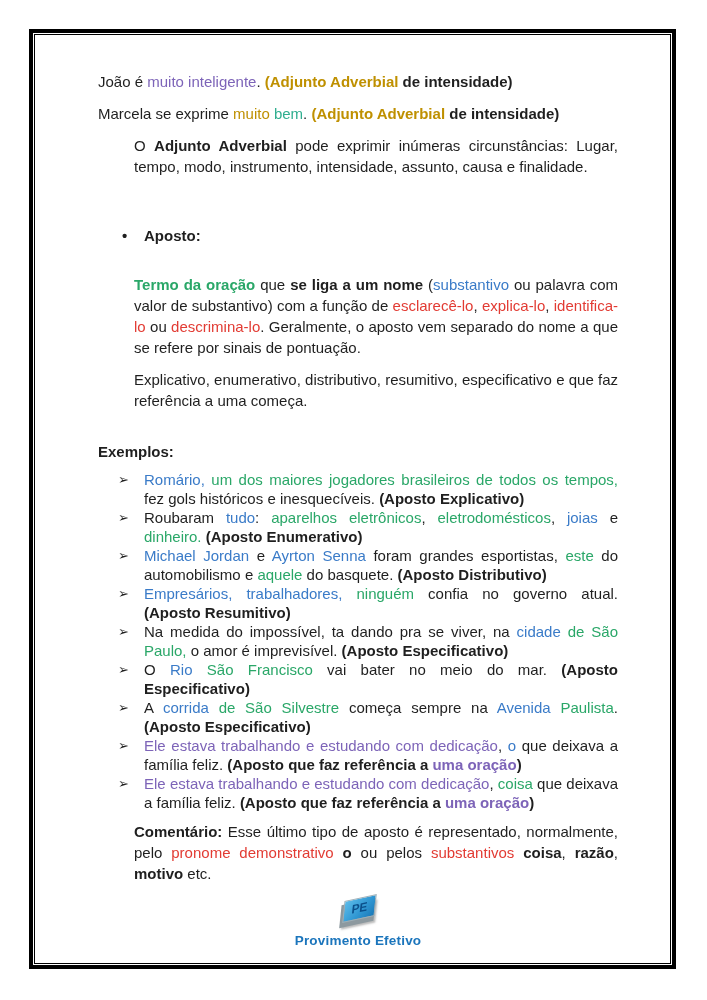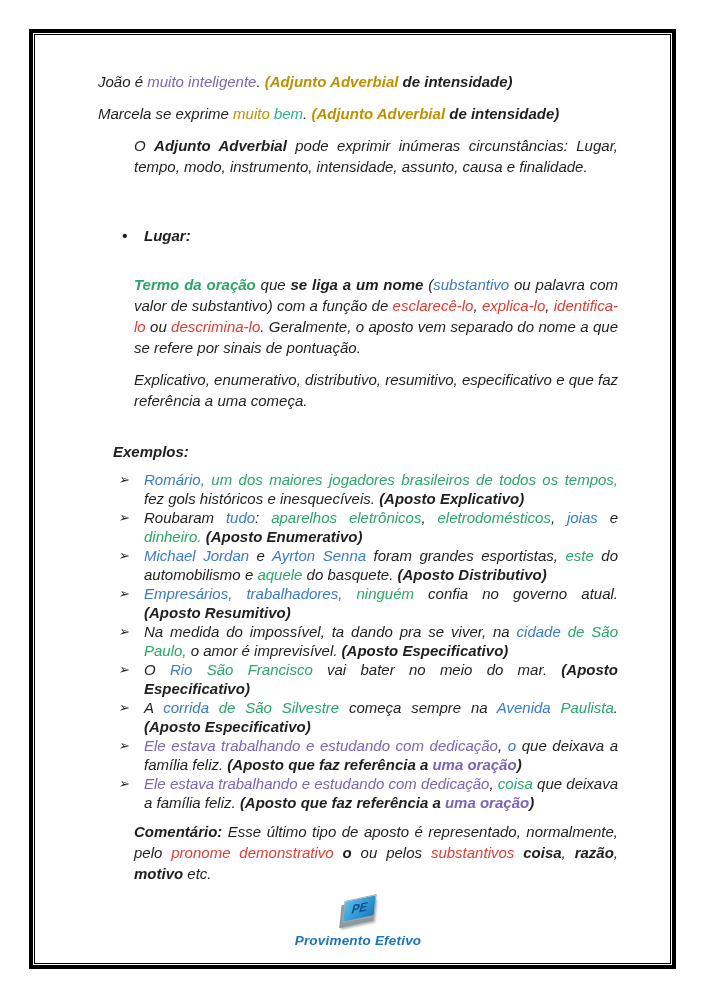--- a/index.html
+++ b/index.html
@@ -10,21 +10,21 @@
     color:#1f1f1f;
   }
   .frame {
     position:absolute; left:29px; top:29px; width:647px; height:940px;
     border:4px solid #000; box-sizing:border-box;
   }
   .frame-inner { position:absolute; inset:1px; border:1px solid #000; }
   .content {
     position:absolute; left:29px; top:29px; width:647px; height:940px;
     box-sizing:border-box; padding:42px 58px 0 69px;
-    font-size:15px; line-height:21px; overflow:hidden;font-style:italic;
+    font-size:15px; line-height:21px; overflow:hidden;
   }
   .para { text-align:left; }
   .just { text-align:justify;margin-left:36px; }
   .bullet-line { position:relative; padding-left:46px; font-weight:bold; }
   .bullet-line .marker { position:absolute; left:24px; top:0; }
   .li { position:relative; padding-left:46px; text-align:justify; }
   .li .marker { position:absolute; left:20px; top:0; font-size:13px; }
 
   
   [data-name="example-adjunto-2"] { margin-top:11px; }
@@ -58,24 +58,24 @@
 <body>
 
 <div class="frame" data-name="page-border">
   <div class="frame-inner" data-name="page-border-inner"></div>
 </div>
 
 <div class="content" id="doc-content" data-name="document-body">
     <div data-name="example-adjunto-1" class="para"><span data-name="text-segment">João é </span><span data-name="text-segment" style="color: rgb(125, 100, 184);">muito inteligente</span><span data-name="text-segment">. </span><span data-name="text-segment" style="color: rgb(191, 144, 0); font-weight: bold;">(Adjunto Adverbial</span><span data-name="text-segment" style="font-weight: bold;"> de intensidade)</span></div>
     <div data-name="example-adjunto-2" class="para"><span data-name="text-segment">Marcela se exprime </span><span data-name="text-segment" style="color: rgb(191, 144, 0);">muito</span><span data-name="text-segment"> </span><span data-name="text-segment" style="color: rgb(47, 174, 143);">bem</span><span data-name="text-segment">. </span><span data-name="text-segment" style="color: rgb(191, 144, 0); font-weight: bold;">(Adjunto Adverbial</span><span data-name="text-segment" style="font-weight: bold;"> de intensidade)</span></div>
     <div data-name="para-adjunto-intro" class="para just"><span data-name="text-segment">O </span><span data-name="text-segment" style="font-weight: bold;">Adjunto Adverbial</span><span data-name="text-segment"> pode exprimir inúmeras circunstâncias: Lugar, tempo, modo, instrumento, intensidade, assunto, causa e finalidade.</span></div>
-    <div data-name="bullet-aposto" class="bullet-line"><span class="marker" data-name="dot-bullet-icon">•</span><span data-name="text-segment" style="font-weight: bold;">Lugar:</span></div>
+    <div data-name="bullet-aposto" class="bullet-line"><span class="marker" data-name="dot-bullet-icon">•</span><span data-name="text-segment" style="font-weight: bold;">Aposto:</span></div>
     <div data-name="para-termo-definicao" class="para just"><span data-name="text-segment" style="color: rgb(42, 167, 104); font-weight: bold;">Termo da oração</span><span data-name="text-segment"> que </span><span data-name="text-segment" style="font-weight: bold;">se liga a um nome</span><span data-name="text-segment"> (</span><span data-name="text-segment" style="color: rgb(58, 123, 200);">substantivo</span><span data-name="text-segment"> ou palavra com valor de substantivo) com a função de </span><span data-name="text-segment" style="color: rgb(226, 59, 51);">esclarecê-lo</span><span data-name="text-segment">, </span><span data-name="text-segment" style="color: rgb(226, 59, 51);">explica-lo</span><span data-name="text-segment">, </span><span data-name="text-segment" style="color: rgb(226, 59, 51);">identifica-lo</span><span data-name="text-segment"> ou </span><span data-name="text-segment" style="color: rgb(226, 59, 51);">descrimina-lo</span><span data-name="text-segment">. Geralmente, o aposto vem separado do nome a que se refere por sinais de pontuação.</span></div>
     <div data-name="para-tipos" class="para just"><span data-name="text-segment">Explicativo, enumerativo, distributivo, resumitivo, especificativo e que faz referência a uma começa.</span></div>
-    <div data-name="heading-exemplos" class="para"><span data-name="text-segment" style="font-weight: bold; margin-left: 15px;">Exemplos:</span></div>
+    <div data-name="heading-exemplos" class="para"><span data-name="text-segment" style="font-weight: bold;">Exemplos:</span></div>
     <div data-name="list-exemplos">
       <div class="li" data-name="list-item"><span class="marker" data-name="arrow-bullet-icon">➢</span><span data-name="text-segment" style="color: rgb(58, 123, 200);">Romário,</span><span data-name="text-segment" style="color: rgb(42, 167, 104);"> um dos maiores jogadores brasileiros de todos os tempos,</span><span data-name="text-segment"> fez gols históricos e inesquecíveis. </span><span data-name="text-segment" style="font-weight: bold;">(Aposto Explicativo)</span></div>
       <div class="li" data-name="list-item"><span class="marker" data-name="arrow-bullet-icon">➢</span><span data-name="text-segment">Roubaram </span><span data-name="text-segment" style="color: rgb(58, 123, 200);">tudo</span><span data-name="text-segment">: </span><span data-name="text-segment" style="color: rgb(42, 167, 104);">aparelhos eletrônicos</span><span data-name="text-segment">, </span><span data-name="text-segment" style="color: rgb(42, 167, 104);">eletrodomésticos</span><span data-name="text-segment">, </span><span data-name="text-segment" style="color: rgb(58, 123, 200);">joias</span><span data-name="text-segment"> e </span><span data-name="text-segment" style="color: rgb(42, 167, 104);">dinheiro.</span><span data-name="text-segment"> </span><span data-name="text-segment" style="font-weight: bold;">(Aposto Enumerativo)</span></div>
       <div class="li" data-name="list-item"><span class="marker" data-name="arrow-bullet-icon">➢</span><span data-name="text-segment" style="color: rgb(58, 123, 200);">Michael Jordan</span><span data-name="text-segment"> e </span><span data-name="text-segment" style="color: rgb(58, 123, 200);">Ayrton Senna</span><span data-name="text-segment"> foram grandes esportistas, </span><span data-name="text-segment" style="color: rgb(42, 167, 104);">este</span><span data-name="text-segment"> do automobilismo e </span><span data-name="text-segment" style="color: rgb(42, 167, 104);">aquele</span><span data-name="text-segment"> do basquete. </span><span data-name="text-segment" style="font-weight: bold;">(Aposto Distributivo)</span></div>
       <div class="li" data-name="list-item"><span class="marker" data-name="arrow-bullet-icon">➢</span><span data-name="text-segment" style="color: rgb(58, 123, 200);">Empresários, trabalhadores,</span><span data-name="text-segment"> </span><span data-name="text-segment" style="color: rgb(42, 167, 104);">ninguém</span><span data-name="text-segment"> confia no governo atual. </span><span data-name="text-segment" style="font-weight: bold;">(Aposto Resumitivo)</span></div>
       <div class="li" data-name="list-item"><span class="marker" data-name="arrow-bullet-icon">➢</span><span data-name="text-segment">Na medida do impossível, ta dando pra se viver, na </span><span data-name="text-segment" style="color: rgb(58, 123, 200);">cidade</span><span data-name="text-segment" style="color: rgb(42, 167, 104);"> de São Paulo,</span><span data-name="text-segment"> o amor é imprevisível. </span><span data-name="text-segment" style="font-weight: bold;">(Aposto Especificativo)</span></div>
       <div class="li" data-name="list-item"><span class="marker" data-name="arrow-bullet-icon">➢</span><span data-name="text-segment">O </span><span data-name="text-segment" style="color: rgb(58, 123, 200);">Rio</span><span data-name="text-segment" style="color: rgb(42, 167, 104);"> São Francisco</span><span data-name="text-segment"> vai bater no meio do mar. </span><span data-name="text-segment" style="font-weight: bold;">(Aposto Especificativo)</span></div>
       <div class="li" data-name="list-item"><span class="marker" data-name="arrow-bullet-icon">➢</span><span data-name="text-segment">A </span><span data-name="text-segment" style="color: rgb(58, 123, 200);">corrida</span><span data-name="text-segment" style="color: rgb(42, 167, 104);"> de São Silvestre</span><span data-name="text-segment"> começa sempre na </span><span data-name="text-segment" style="color: rgb(58, 123, 200);">Avenida</span><span data-name="text-segment" style="color: rgb(42, 167, 104);"> Paulista</span><span data-name="text-segment">. </span><span data-name="text-segment" style="font-weight: bold;">(Aposto Especificativo)</span></div>
       <div class="li" data-name="list-item"><span class="marker" data-name="arrow-bullet-icon">➢</span><span data-name="text-segment" style="color: rgb(125, 100, 184);">Ele estava trabalhando e estudando com dedicação</span><span data-name="text-segment">, </span><span data-name="text-segment" style="color: rgb(58, 123, 200);">o</span><span data-name="text-segment"> que deixava a família feliz. </span><span data-name="text-segment" style="font-weight: bold;">(Aposto que faz referência a </span><span data-name="text-segment" style="color: rgb(125, 100, 184); font-weight: bold;">uma oração</span><span data-name="text-segment" style="font-weight: bold;">)</span></div>
       <div class="li" data-name="list-item"><span class="marker" data-name="arrow-bullet-icon">➢</span><span data-name="text-segment" style="color: rgb(125, 100, 184);">Ele estava trabalhando e estudando com dedicação</span><span data-name="text-segment">, </span><span data-name="text-segment" style="color: rgb(42, 167, 104);">coisa</span><span data-name="text-segment"> que deixava a </span><span data-name="text-segment">família feliz. </span><span data-name="text-segment" style="font-weight: bold;">(Aposto que faz referência a </span><span data-name="text-segment" style="color: rgb(125, 100, 184); font-weight: bold;">uma oração</span><span data-name="text-segment" style="font-weight: bold;">)</span></div>

